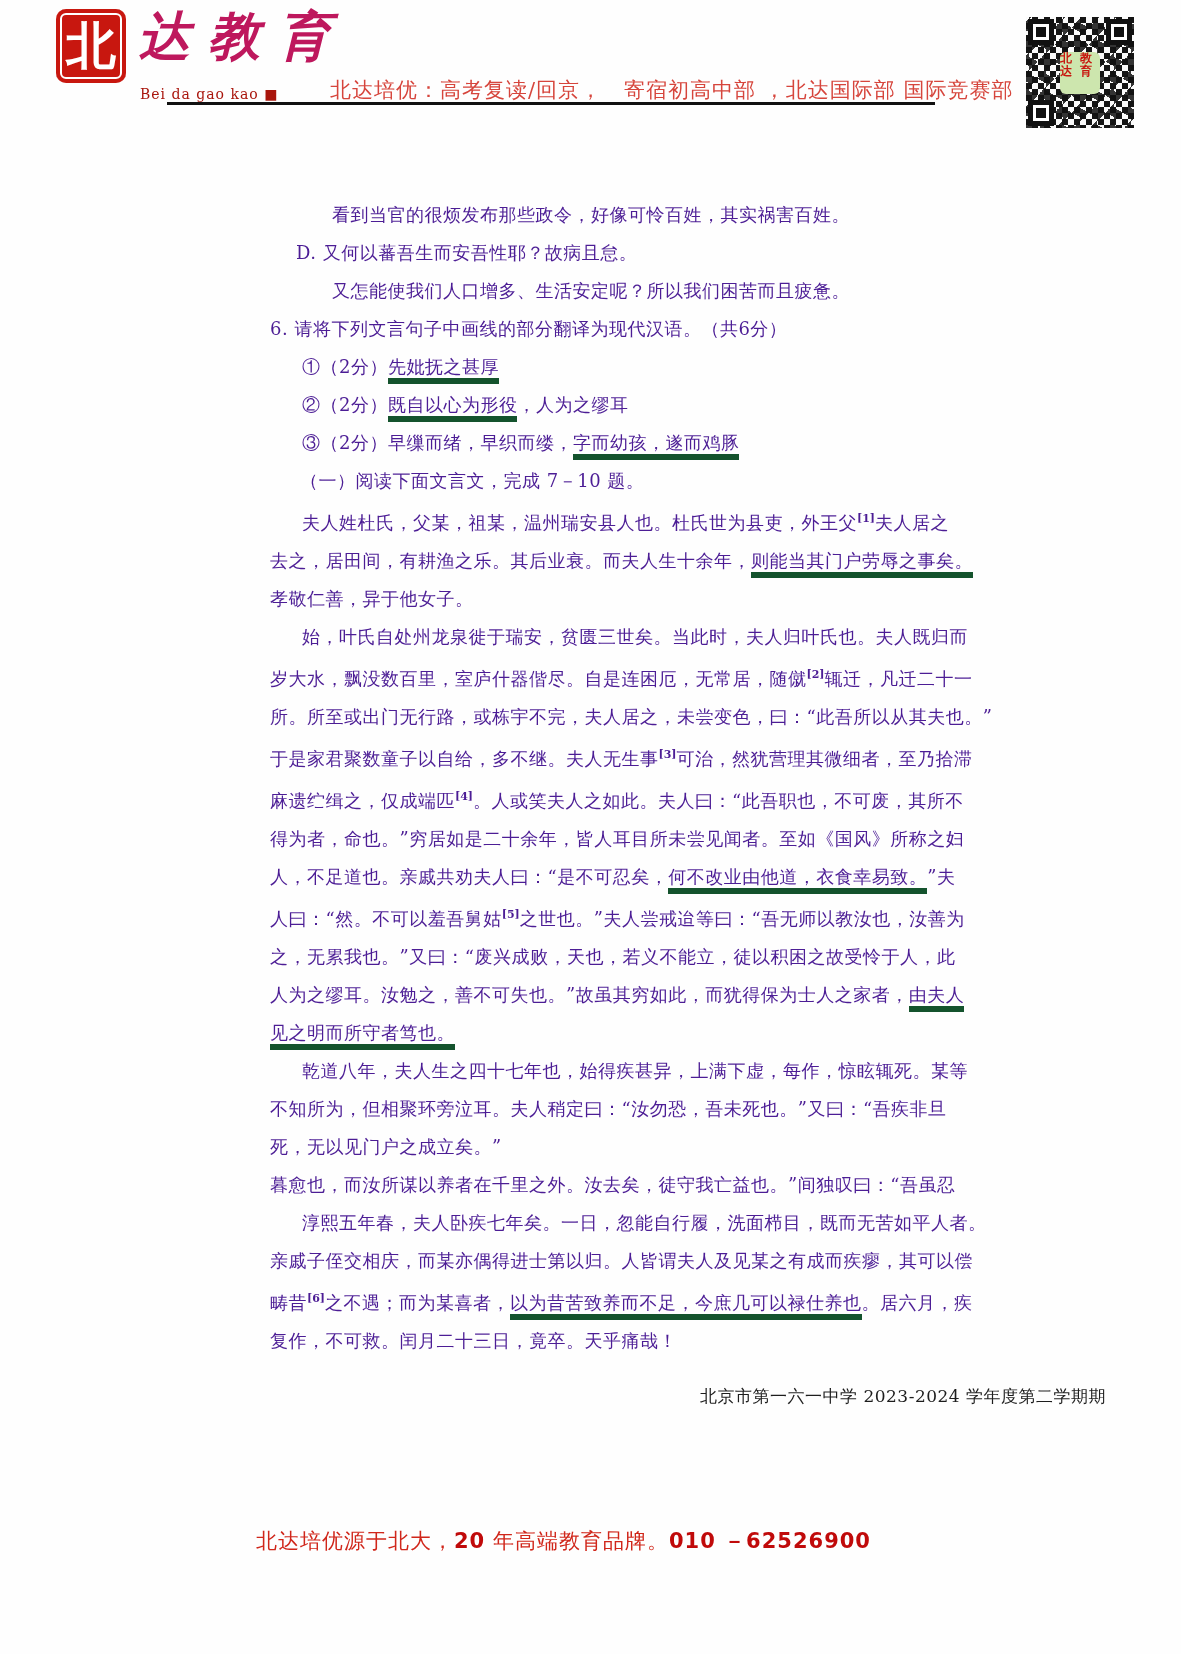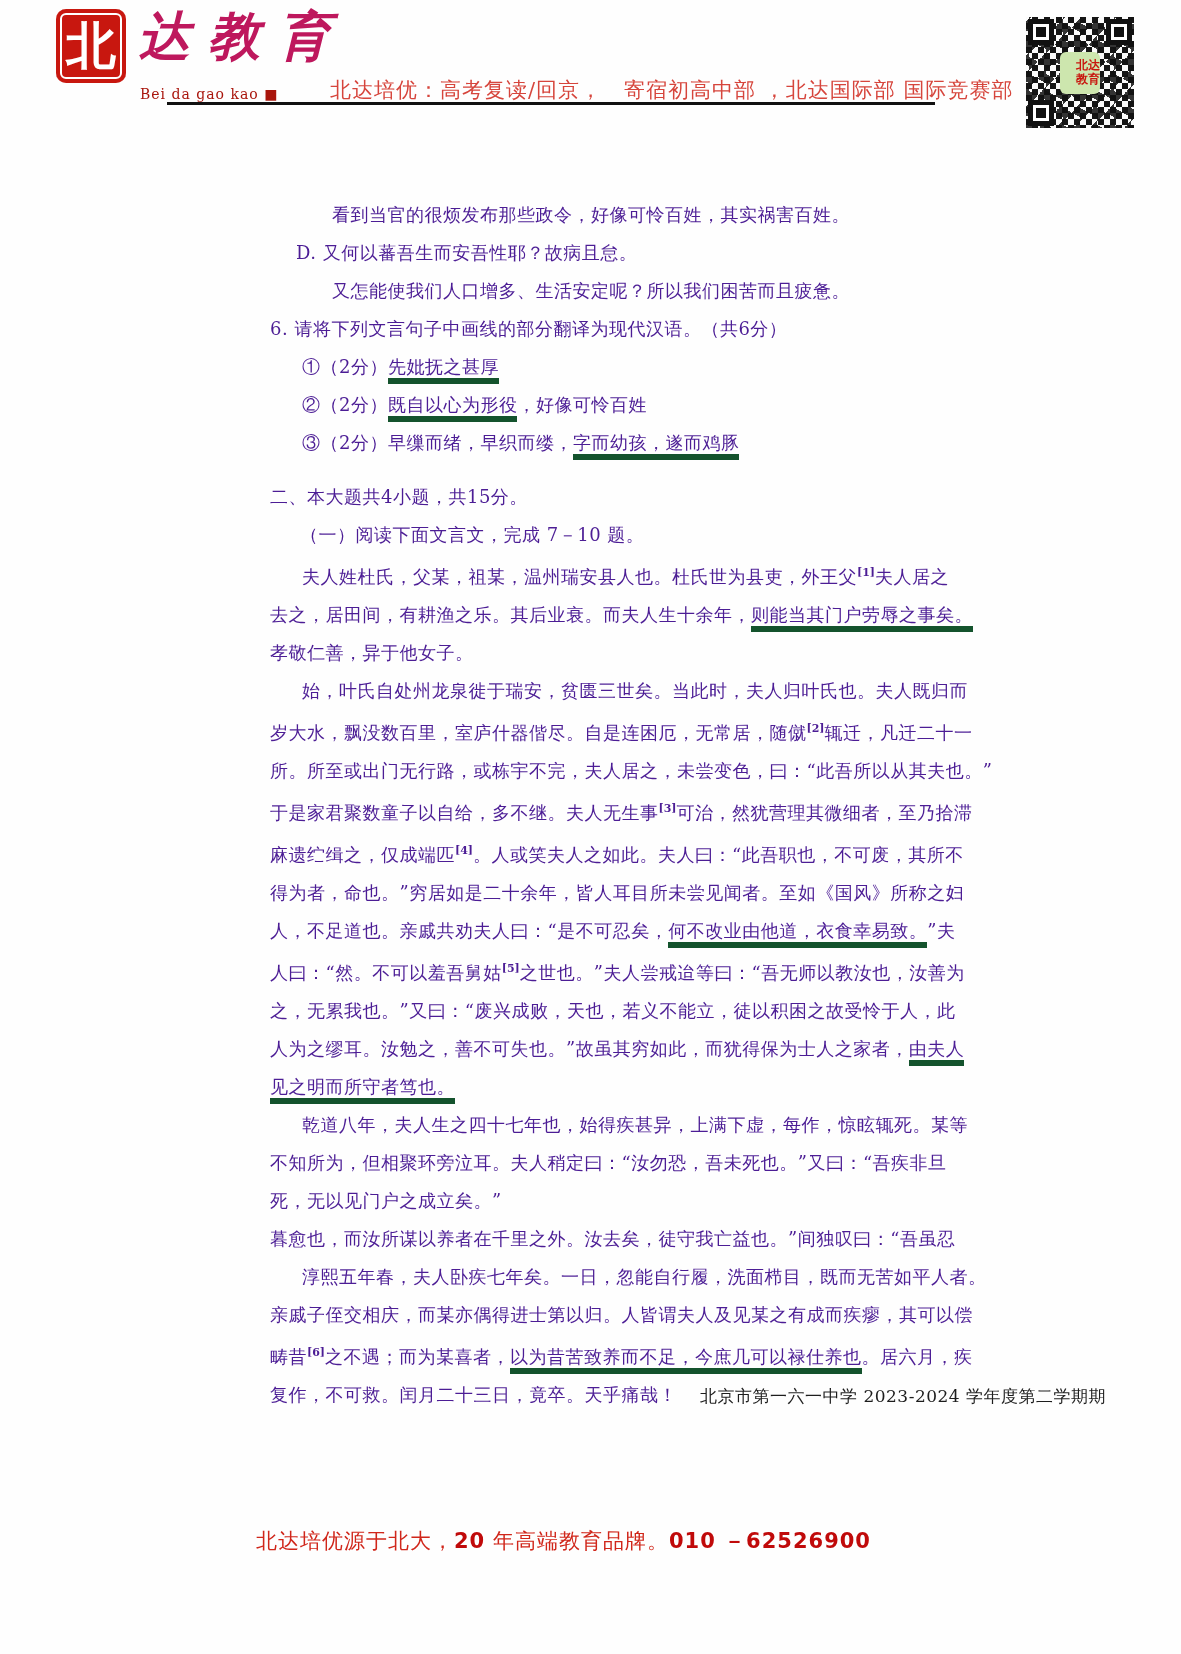--- a/index.html
+++ b/index.html
@@ -20,21 +20,21 @@
   
   .qr{position:absolute;left:1026px;top:17px;width:108px;height:111px;background:#fff;
       background-image:
         repeating-conic-gradient(from 45deg, rgba(17,17,17,.85) 0% 20%, transparent 0% 50%),
         repeating-conic-gradient(#151515 0% 25%, #fafafa 0% 50%);
       background-size:17px 17px,12px 12px;background-position:3px 2px,0 0;}
   .qr-eye{position:absolute;width:26px;height:26px;border:5px solid #111;background:#fff;box-sizing:border-box;}
   .qr-eye::after{content:"";position:absolute;left:3px;top:3px;width:10px;height:10px;background:#111;}
   .qr-eye.tl{left:2px;top:2px}.qr-eye.tr{right:2px;top:2px}.qr-eye.bl{left:2px;bottom:2px}
   .qr-badge{position:absolute;left:50%;top:50%;transform:translate(-50%,-50%);width:40px;height:42px;
-      background:#cde6ae;border-radius:6px;display:flex;flex-direction:column;align-items:flex-end;
+      background:#cde6ae;border-radius:6px;display:flex;flex-direction:row;align-items:flex-start;
       justify-content:center;line-height:1.15;}
   .qr-badge span{color:#c8170f;font-size:12px;font-weight:bold;}
 
   
   .content{position:absolute;left:270px;top:196px;width:700px;}
   .line{line-height:38px;min-height:38px;white-space:nowrap;font-size:18px;color:#4c1d95;
         letter-spacing:0.5px;}
   .line .u{border-bottom:6px solid #14532d;padding-bottom:1px;}
   .line .sup{font-size:11px;vertical-align:super;font-weight:bold;letter-spacing:0;}
 
@@ -67,23 +67,22 @@
       </div>
     </div>
   </div>
 
   <main id="doc-lines" class="content">
       <div class="line" style="margin-left: 62px;"><span>看到当官的很烦发布那些政令，好像可怜百姓，其实祸害百姓。</span></div>
       <div class="line" style="margin-left: 26px;"><span>D. 又何以蕃吾生而安吾性耶？故病且怠。</span></div>
       <div class="line" style="margin-left: 62px;"><span>又怎能使我们人口增多、生活安定呢？所以我们困苦而且疲惫。</span></div>
       <div class="line"><span>6. 请将下列文言句子中画线的部分翻译为现代汉语。（共6分）</span></div>
       <div class="line" style="margin-left: 32px;"><span>①（2分）</span><span class="u">先妣抚之甚厚</span></div>
-      <div class="line" style="margin-left: 32px;"><span>②（2分）</span><span class="u">既自以心为形役</span><span>，好像可怜百姓</span></div>
+      <div class="line" style="margin-left: 32px;"><span>②（2分）</span><span class="u">既自以心为形役</span><span>，人为之缪耳</span></div>
       <div class="line" style="margin-left: 32px;"><span>③（2分）早缫而绪，早织而缕，</span><span class="u">字而幼孩，遂而鸡豚</span></div>
-      <div class="line" style="margin-top: 16px;"><span>二、本大题共4小题，共15分。</span></div>
       <div class="line" style="margin-left: 30px;"><span>（一）阅读下面文言文，完成 7－10 题。</span></div>
       <div class="line" style="margin-left: 32px;"><span>夫人姓杜氏，父某，祖某，温州瑞安县人也。杜氏世为县吏，外王父</span><span class="sup">[1]</span><span>夫人居之</span></div>
       <div class="line"><span>去之，居田间，有耕渔之乐。其后业衰。而夫人生十余年，</span><span class="u">则能当其门户劳辱之事矣。</span></div>
       <div class="line"><span>孝敬仁善，异于他女子。</span></div>
       <div class="line" style="margin-left: 32px;"><span>始，叶氏自处州龙泉徙于瑞安，贫匮三世矣。当此时，夫人归叶氏也。夫人既归而</span></div>
       <div class="line"><span>岁大水，飘没数百里，室庐什器偕尽。自是连困厄，无常居，随僦</span><span class="sup">[2]</span><span>辄迁，凡迁二十一</span></div>
       <div class="line"><span>所。所至或出门无行路，或栋宇不完，夫人居之，未尝变色，曰：“此吾所以从其夫也。”</span></div>
       <div class="line"><span>于是家君聚数童子以自给，多不继。夫人无生事</span><span class="sup">[3]</span><span>可治，然犹营理其微细者，至乃拾滞</span></div>
       <div class="line"><span>麻遗纻缉之，仅成端匹</span><span class="sup">[4]</span><span>。人或笑夫人之如此。夫人曰：“此吾职也，不可废，其所不</span></div>
       <div class="line"><span>得为者，命也。”穷居如是二十余年，皆人耳目所未尝见闻者。至如《国风》所称之妇</span></div>

